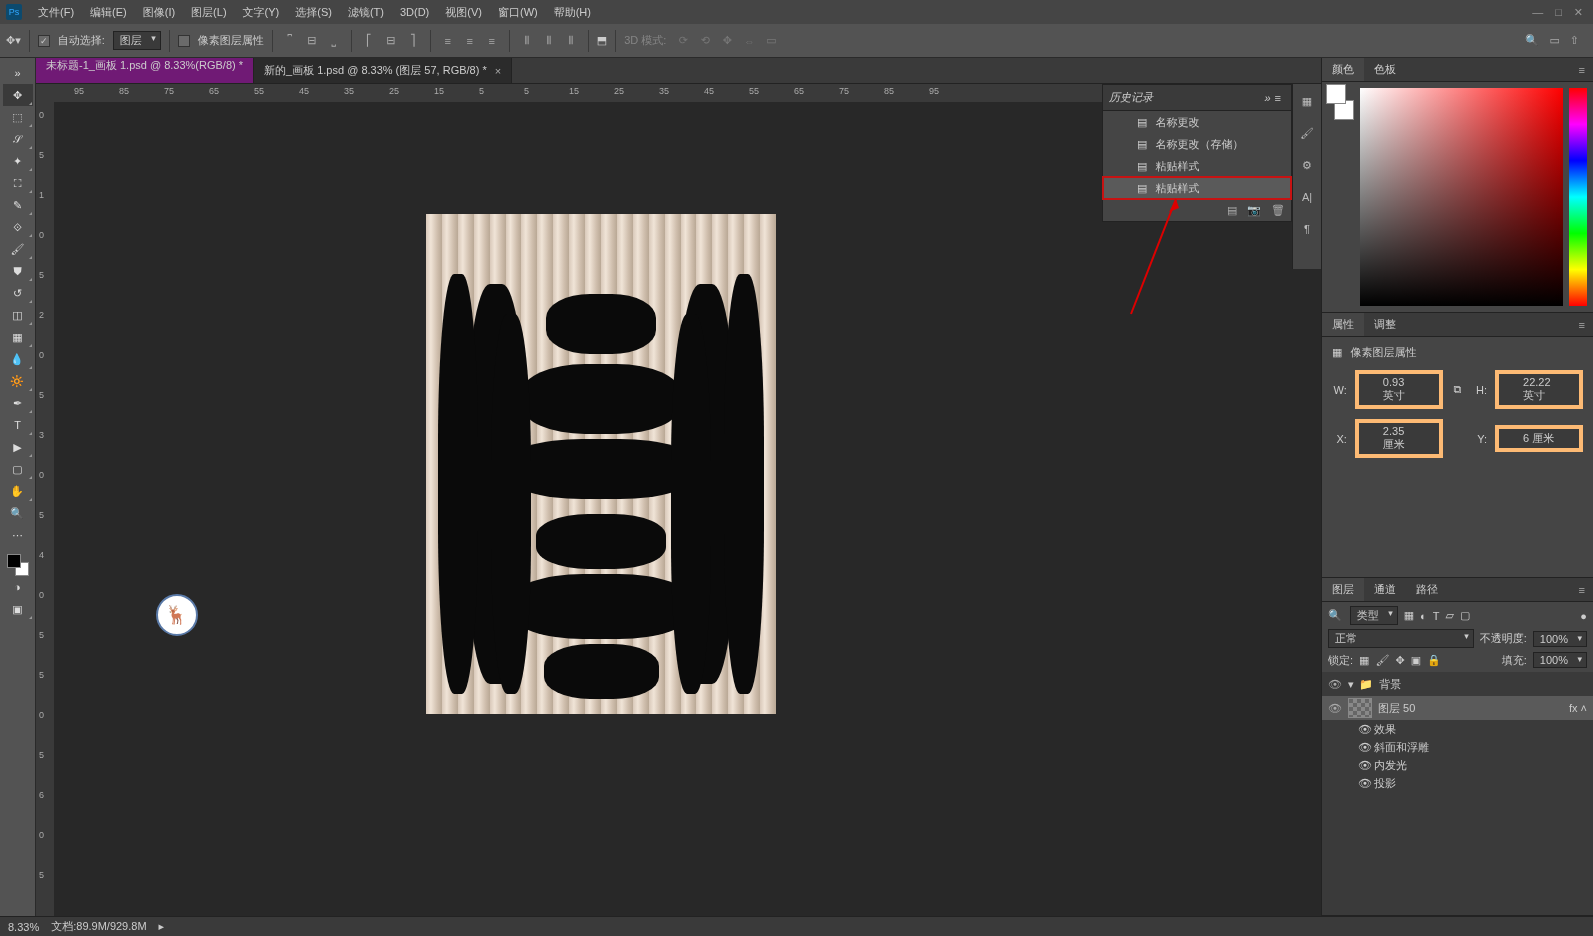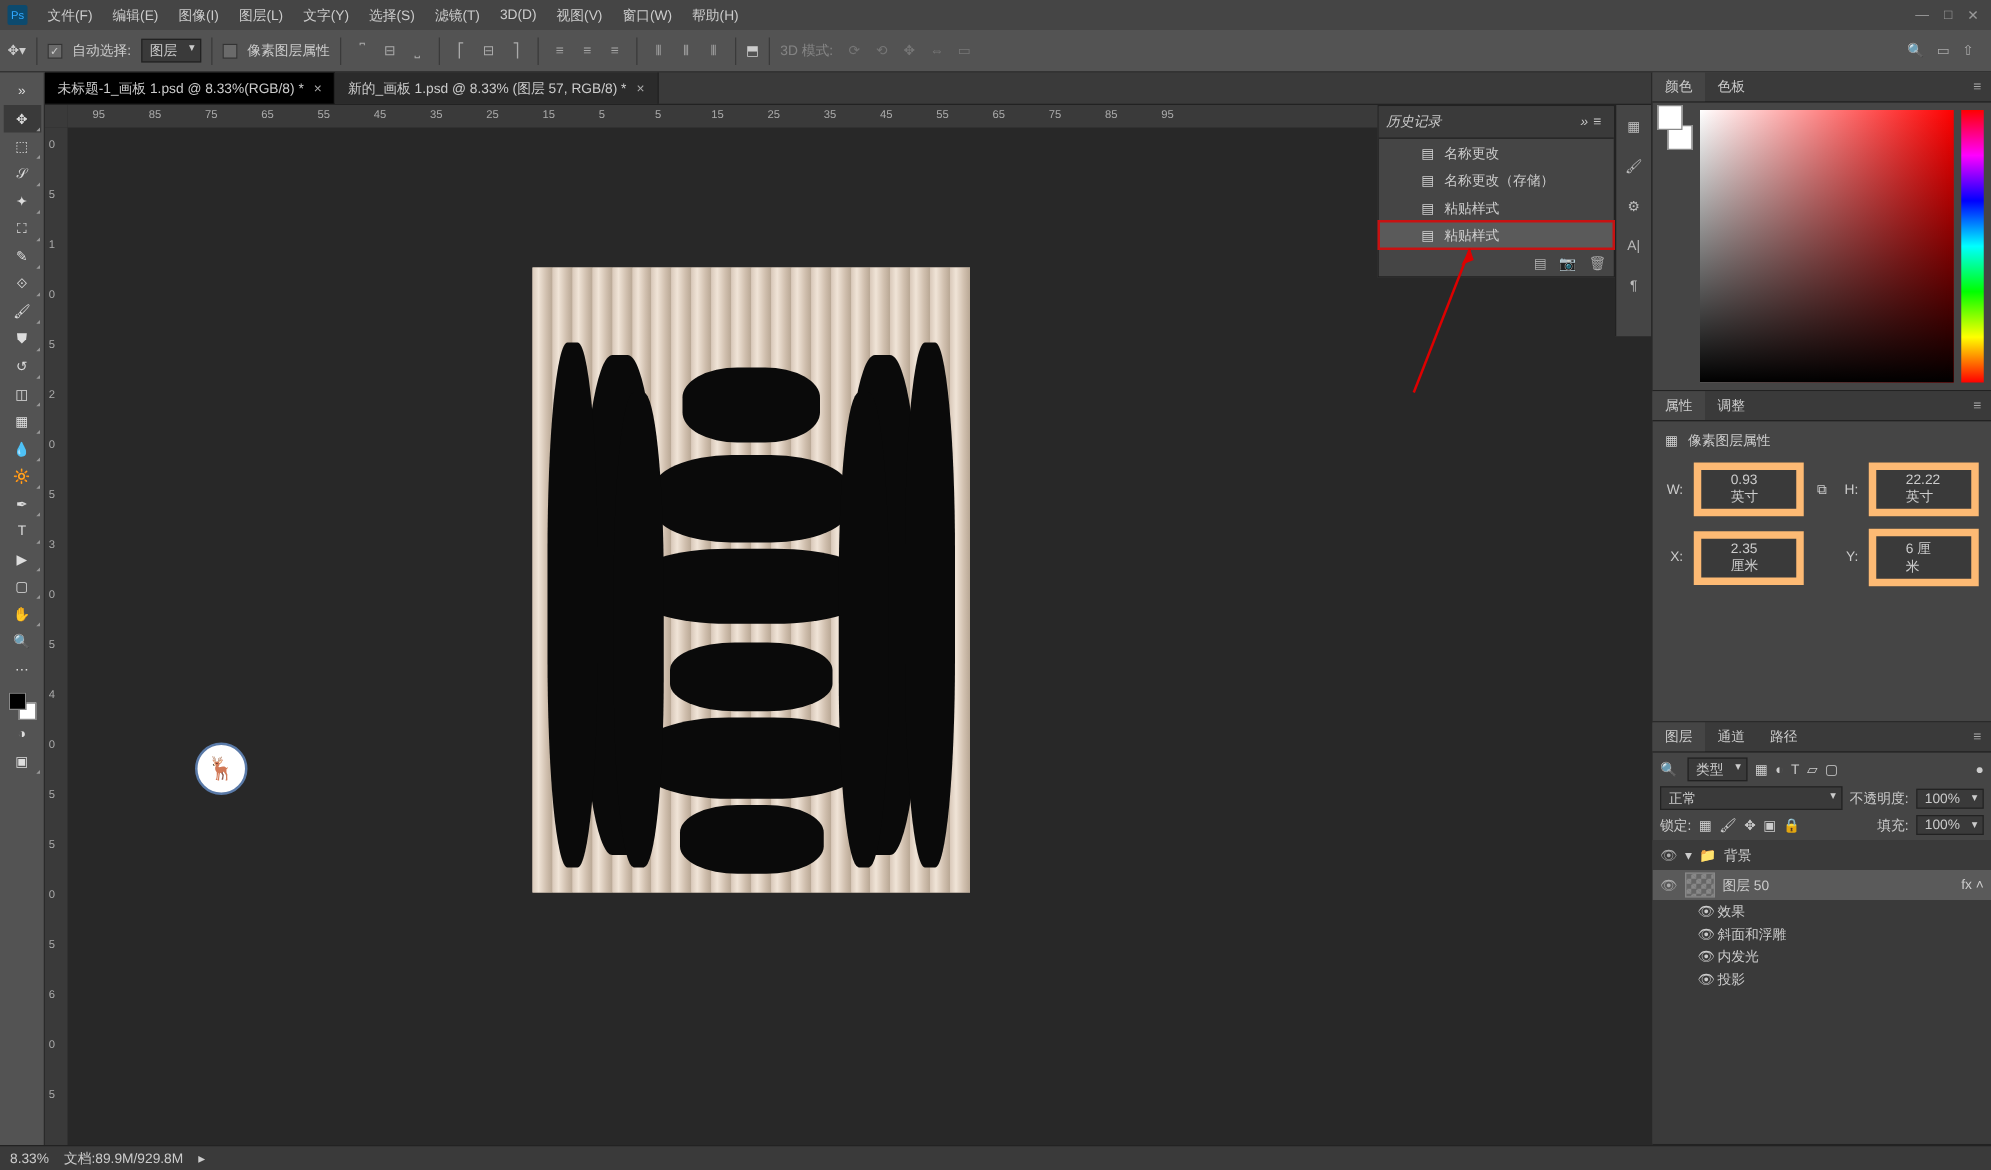--- a/index.html
+++ b/index.html
@@ -25,21 +25,21 @@
 .toolbar .tb.sel { background: #3a3a3a; }
 .toolbar .tb .corner { position: absolute; bottom: 1px; right: 1px; width: 0; height: 0; border-left: 3px solid transparent; border-bottom: 3px solid #999; }
 .fg-bg { position: relative; width: 22px; height: 22px; margin-top: 8px; }
 .fg-bg .fg, .fg-bg .bg { position: absolute; width: 14px; height: 14px; border: 1px solid #888; }
 .fg-bg .bg { top: 8px; left: 8px; background: #fff; }
 .fg-bg .fg { top: 0; left: 0; background: #000; }
 
 .work { flex: 1; display: flex; flex-direction: column; background: #282828; }
 .tabs { height: 26px; background: #3a3a3a; display: flex; align-items: stretch; border-bottom: 1px solid #222; }
 .dtab { display: flex; align-items: center; padding: 0 10px; gap: 8px; background: #2b2b2b; border-right: 1px solid #222; cursor: pointer; font-size: 11px; }
-.dtab.act { background: #000000; }
+.dtab.act { background: #701a75; flex-direction: column; }
 .dtab .x { color: #aaa; cursor: pointer; }
 .canvas-wrap { flex: 1; position: relative; overflow: hidden; background: #282828; }
 .ruler-h { position: absolute; top: 0; left: 18px; right: 0; height: 18px; background: #3a3a3a; overflow: hidden; }
 .ruler-h span { position: absolute; top: 2px; font-size: 9px; color: #aaa; }
 .ruler-v { position: absolute; top: 18px; left: 0; width: 18px; bottom: 0; background: #3a3a3a; }
 .ruler-v span { position: absolute; left: 3px; font-size: 9px; color: #aaa; }
 .artboard { position: absolute; top: 130px; left: 390px; width: 350px; height: 500px; background: #d9c9ba; display: flex; }
 .stripe { flex: 1; background: linear-gradient(to right, #d9c9ba, #f0e4d7 30%, #d0bfae 70%, #b9a895); position: relative; }
 .stripe::after { content: ""; position: absolute; inset: 0; }
 .blob { position: absolute; background: #0a0a0a; border-radius: 40%; }
@@ -64,21 +64,21 @@
 .ptab-menu { margin-left: auto; padding: 0 8px; color: #aaa; }
 .color-panel { height: 230px; display: flex; padding: 6px; gap: 6px; }
 .swatches { display: flex; flex-direction: column; gap: 4px; }
 .sw { width: 20px; height: 20px; border: 1px solid #888; position: relative; }
 .sw.fg { top: -4px; left: -2px; z-index: 2; }
 .color-field { flex: 1; background: linear-gradient(to top, #000, transparent), linear-gradient(to right, #fff, #f00); position: relative; }
 .hue { width: 18px; background: linear-gradient(to bottom, #f00,#f0f,#00f,#0ff,#0f0,#ff0,#f00); }
 .prop-body { padding: 8px 10px; display: flex; flex-direction: column; gap: 10px; height: 240px; }
 .prop-row { display: flex; gap: 8px; align-items: center; }
 .prop-row .lbl { width: 20px; text-align: right; }
-.inp { background: #3a3a3a; border: 6px solid #fdba74; padding: 2px 24px; width: 99px; font-size: 11px; color: #ccc; }
+.inp { background: #3a3a3a; border: 4px solid #fdba74; padding: 2px 24px; width: 99px; font-size: 11px; color: #ccc; }
 .link-ic { width: 18px; height: 18px; display: flex; align-items: center; justify-content: center; }
 
 .layers-panel { flex: 1; display: flex; flex-direction: column; }
 .layer-opts { padding: 4px 6px; display: flex; flex-direction: column; gap: 4px; }
 .lo-row { display: flex; align-items: center; gap: 6px; }
 .layers-tree { flex: 1; background: #3a3a3a; font-size: 11px; overflow: hidden; }
 .lrow { display: flex; align-items: center; height: 24px; gap: 6px; padding: 0 6px; }
 .lrow .eye { width: 14px; color: #aaa; cursor: pointer; }
 .lrow .thumb { width: 24px; height: 20px; background: #666; border: 1px solid #888; background-image: linear-gradient(45deg,#888 25%,transparent 25%,transparent 75%,#888 75%),linear-gradient(45deg,#888 25%,#666 25%,#666 75%,#888 75%); background-size: 8px 8px; background-position: 0 0,4px 4px; }
 .lrow.sel { background: #5a5a5a; }

